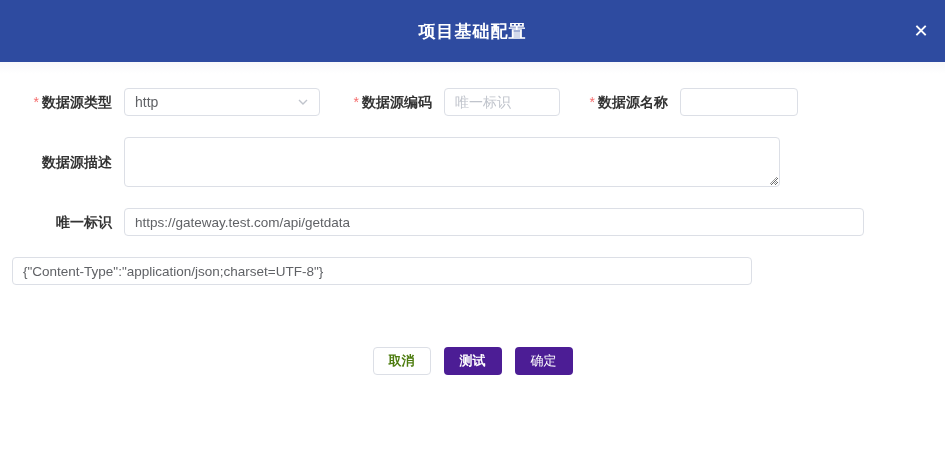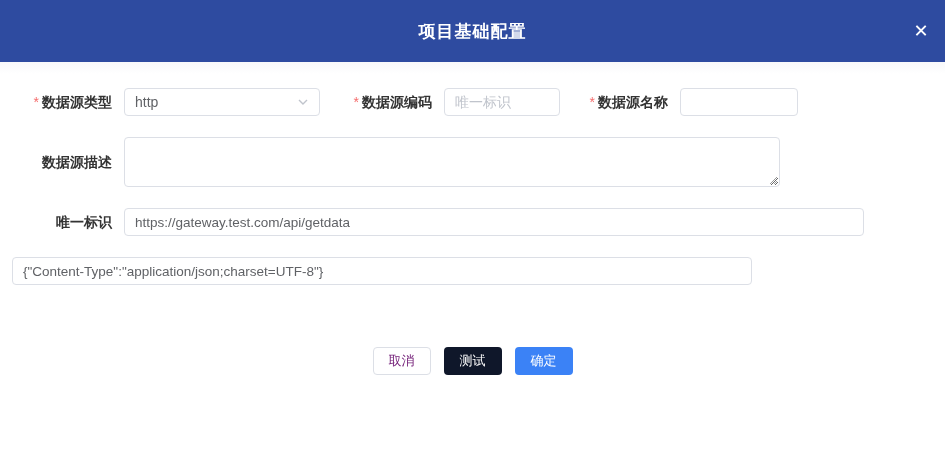--- a/index.html
+++ b/index.html
@@ -67,23 +67,23 @@
   
   .dlg-footer {
     display: flex; justify-content: center; gap: 13px; margin-top: 62px;
   }
   .btn {
     min-width: 57px; height: 28px; padding: 0 15px; border-radius: 4px;
     font-size: 13px; cursor: pointer; border: 1px solid transparent;
     font-family: "Liberation Sans", "DejaVu Sans", sans-serif;
     display: inline-flex; align-items: center; justify-content: center;
   }
-  .btn-cancel { background: #ffffff; border-color: #dcdfe6; color: #701a75; }
-  .btn-test { background: #0f172a; color: #ffffff; }
-  .btn-confirm { background: #3b82f6; color: #ffffff; }
+  .btn-cancel { background: #ffffff; border-color: #dcdfe6; color: #4d7c0f; font-weight: bold; }
+  .btn-test { background: #4c1d95; color: #ffffff; font-weight: bold; }
+  .btn-confirm { background: #4c1d95; color: #ffffff; }
 </style>
 </head>
 <body>
 
 <div class="modal">
 
   <div class="dlg-header">
     <span class="dlg-title">项目基础配置</span>
     <span class="dlg-close">✕</span>
   </div>

